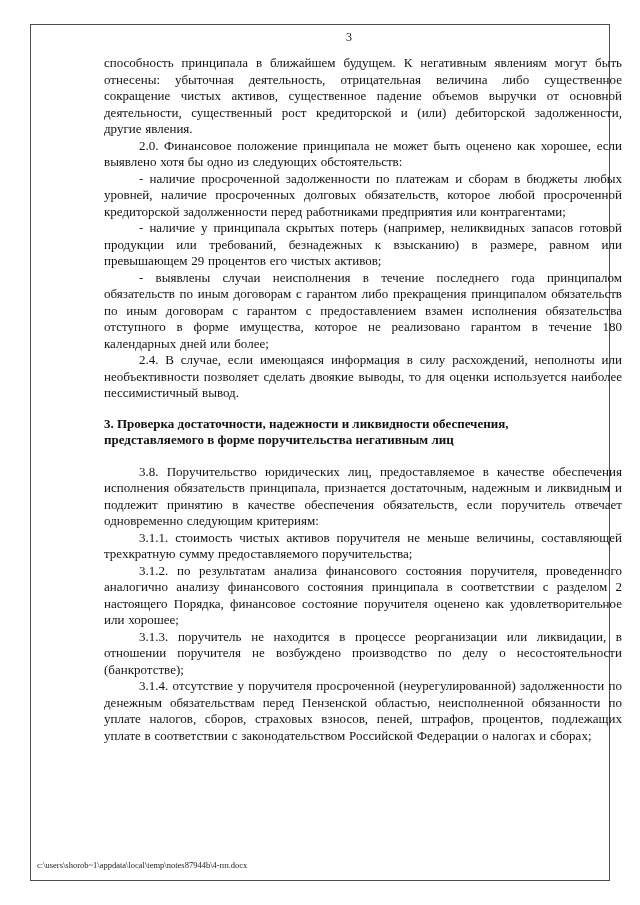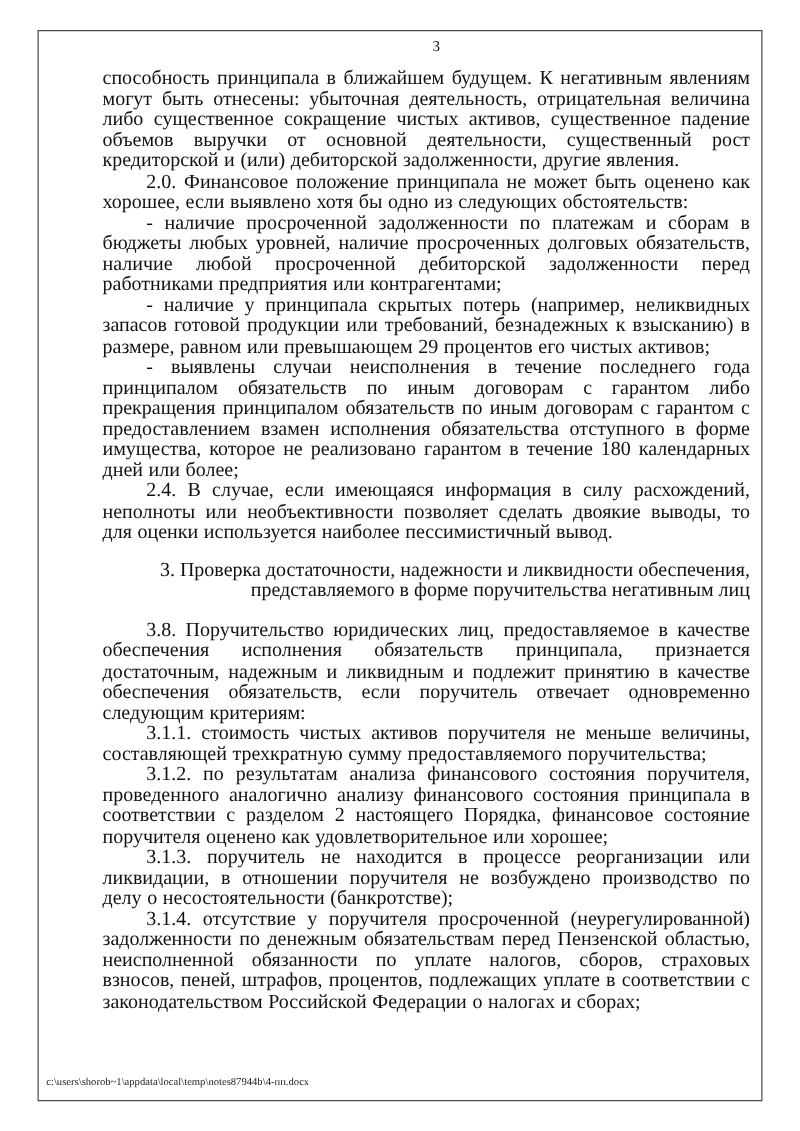--- a/index.html
+++ b/index.html
@@ -25,36 +25,36 @@
     position: absolute;
     top: 30px;
     left: 90px;
     width: 518px;
     text-align: center;
     font-size: 12px;
     line-height: 14px;
   }
   .body-text {
     position: absolute;
-    left: 82px;
+    left: 104px;
     top: 55px;
     width: 518px;
-    font-size: 16px;
+    font-size: 13px;
     line-height: 16.5px;
   }
   .para {
     margin: 0;
     text-align: justify;
     text-indent: 35px;
     word-spacing: 0.5px;
   }
   .para.first { text-indent: 0; }
   .heading {
-    font-weight: normal;
-    text-align: right;
+    font-weight: bold;
+    text-align: left;
     margin: 14px 0 15px 0;
   }
   .footer-path {
     position: absolute;
     left: 37px;
     top: 860px;
     font-size: 8.5px;
     line-height: 10px;
     color: #222222;
     font-family: "Liberation Serif", serif;
@@ -65,21 +65,21 @@
 
 <div class="page">
 
   <div class="page-frame"></div>
 
   <div class="page-number">3</div>
 
   <div class="body-text">
     <p class="para first">способность принципала в ближайшем будущем. К негативным явлениям могут быть отнесены: убыточная деятельность, отрицательная величина либо существенное сокращение чистых активов, существенное падение объемов выручки от основной деятельности, существенный рост кредиторской и (или) дебиторской задолженности, другие явления.</p>
     <p class="para">2.0. Финансовое положение принципала не может быть оценено как хорошее, если выявлено хотя бы одно из следующих обстоятельств:</p>
-    <p class="para">- наличие просроченной задолженности по платежам и сборам в бюджеты любых уровней, наличие просроченных долговых обязательств, наличие любой просроченной дебиторской задолженности перед работниками предприятия или контрагентами;</p>
+    <p class="para">- наличие просроченной задолженности по платежам и сборам в бюджеты любых уровней, наличие просроченных долговых обязательств, которое любой просроченной кредиторской задолженности перед работниками предприятия или контрагентами;</p>
     <p class="para">- наличие у принципала скрытых потерь (например, неликвидных запасов готовой продукции или требований, безнадежных к взысканию) в размере, равном или превышающем 29 процентов его чистых активов;</p>
     <p class="para">- выявлены случаи неисполнения в течение последнего года принципалом обязательств по иным договорам с гарантом либо прекращения принципалом обязательств по иным договорам с гарантом с предоставлением взамен исполнения обязательства отступного в форме имущества, которое не реализовано гарантом в течение 180 календарных дней или более;</p>
     <p class="para">2.4. В случае, если имеющаяся информация в силу расхождений, неполноты или необъективности позволяет сделать двоякие выводы, то для оценки используется наиболее пессимистичный вывод.</p>
 
     <div class="heading">
       <div>3. Проверка достаточности, надежности и ликвидности обеспечения,</div>
       <div>представляемого в форме поручительства негативным лиц</div>
     </div>
 
     <p class="para">3.8. Поручительство юридических лиц, предоставляемое в качестве обеспечения исполнения обязательств принципала, признается достаточным, надежным и ликвидным и подлежит принятию в качестве обеспечения обязательств, если поручитель отвечает одновременно следующим критериям:</p>

